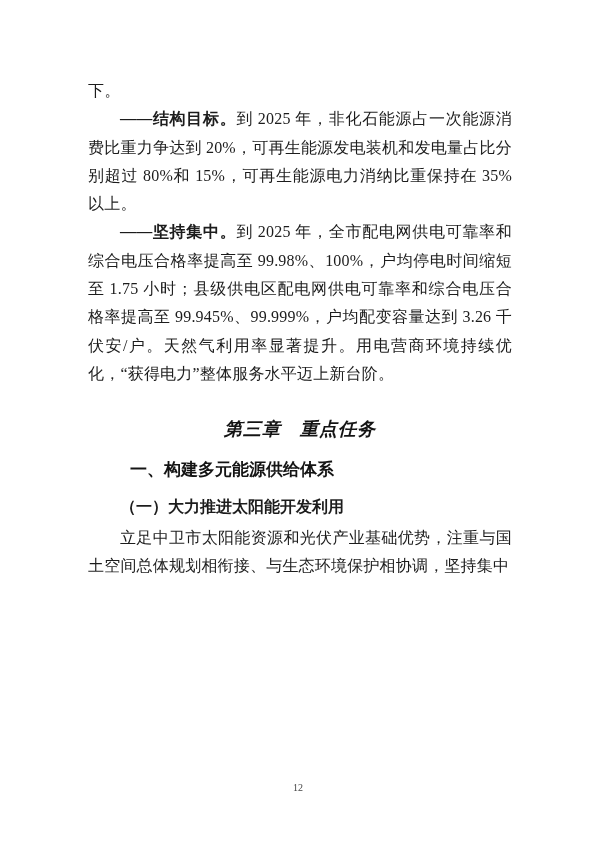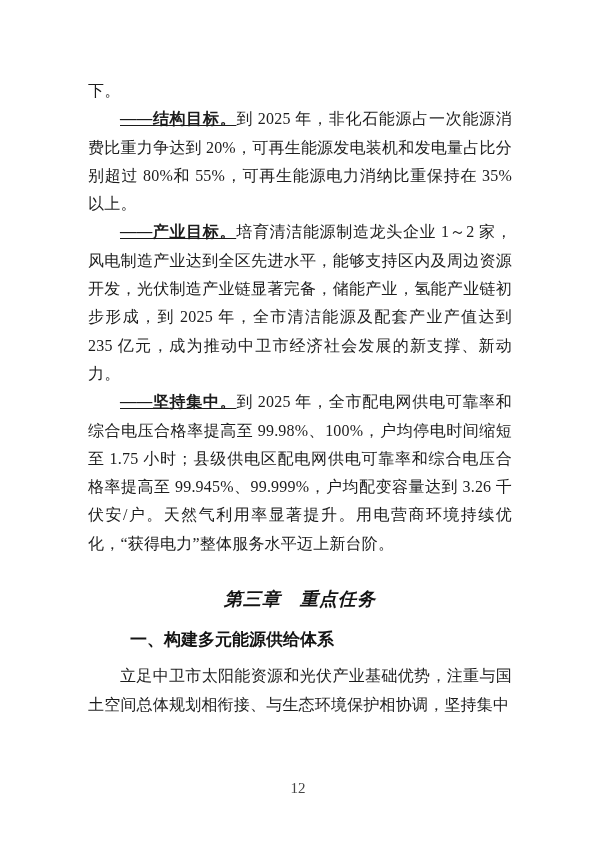--- a/index.html
+++ b/index.html
@@ -28,21 +28,20 @@
     font-size: 16px;
     line-height: 28.3px;
     text-align: justify;
     letter-spacing: 0.2px;
   }
   p.goal, p.indent {
     text-indent: 2em;
   }
   .bold-label {
     font-weight: bold;
-    text-decoration: underline;
   }
   .chapter-heading {
     margin: 27px 0 13px 0;
     font-family: "Liberation Sans", "DejaVu Sans", sans-serif;
     font-size: 18px;
     font-weight: bold;
     text-align: center;
     line-height: 28px;
     color: #141414;
     letter-spacing: 1px;
@@ -65,43 +64,43 @@
     text-indent: 2em;
     line-height: 28.3px;
     color: #1c1c1c;
   }
   .page-number {
     position: absolute;
     left: 0;
     right: 4px;
     top: 782px;
     text-align: center;
-    font-size: 15px;
+    font-size: 10px;
     line-height: 12px;
     color: #444444;
     font-family: "Liberation Serif", "DejaVu Serif", serif;
   }
 </style>
 </head>
 <body>
 
 <div class="page">
   <div class="content">
 
     <p class="body">下。</p>
 
-    <p class="body goal"><span class="bold-label">——结构目标。</span><span>到 2025 年，非化石能源占一次能源消费比重力争达到 20%，可再生能源发电装机和发电量占比分别超过 80%和 55%，可再生能源电力消纳比重保持在 35%以上。</span></p>
+    <p class="body goal"><span class="bold-label">——结构目标。</span><span>到 2025 年，非化石能源占一次能源消费比重力争达到 20%，可再生能源发电装机和发电量占比分别超过 80%和 15%，可再生能源电力消纳比重保持在 35%以上。</span></p>
 
-    <p class="body goal"><span class="bold-label">——产业目标。</span><span>培育清洁能源制造龙头企业 1～2 家，风电制造产业达到全区先进水平，能够支持区内及周边资源开发，光伏制造产业链显著完备，储能产业，氢能产业链初步形成，到 2025 年，全市清洁能源及配套产业产值达到 235 亿元，成为推动中卫市经济社会发展的新支撑、新动力。</span></p>
 
     <p class="body goal"><span class="bold-label">——坚持集中。</span><span>到 2025 年，全市配电网供电可靠率和综合电压合格率提高至 99.98%、100%，户均停电时间缩短至 1.75 小时；县级供电区配电网供电可靠率和综合电压合格率提高至 99.945%、99.999%，户均配变容量达到 3.26 千伏安/户。天然气利用率显著提升。用电营商环境持续优化，“获得电力”整体服务水平迈上新台阶。</span></p>
 
     <h2 class="chapter-heading">第三章　重点任务</h2>
 
     <h3 class="section-heading">一、构建多元能源供给体系</h3>
 
+    <h4 class="subsection-heading">（一）大力推进太阳能开发利用</h4>
 
     <p class="body indent">立足中卫市太阳能资源和光伏产业基础优势，注重与国土空间总体规划相衔接、与生态环境保护相协调，坚持集中</p>
 
   </div>
 
   <div class="page-number">12</div>
 </div>
 
 </body></html>

